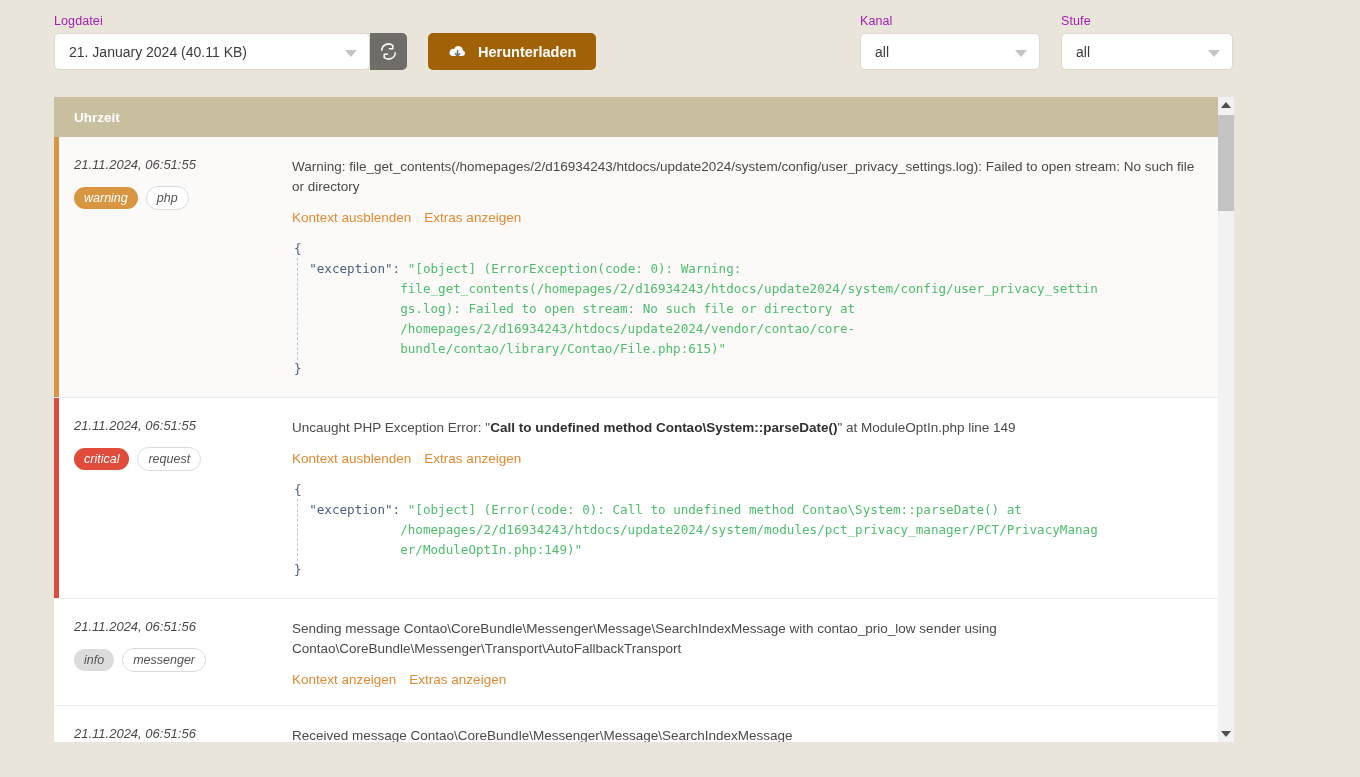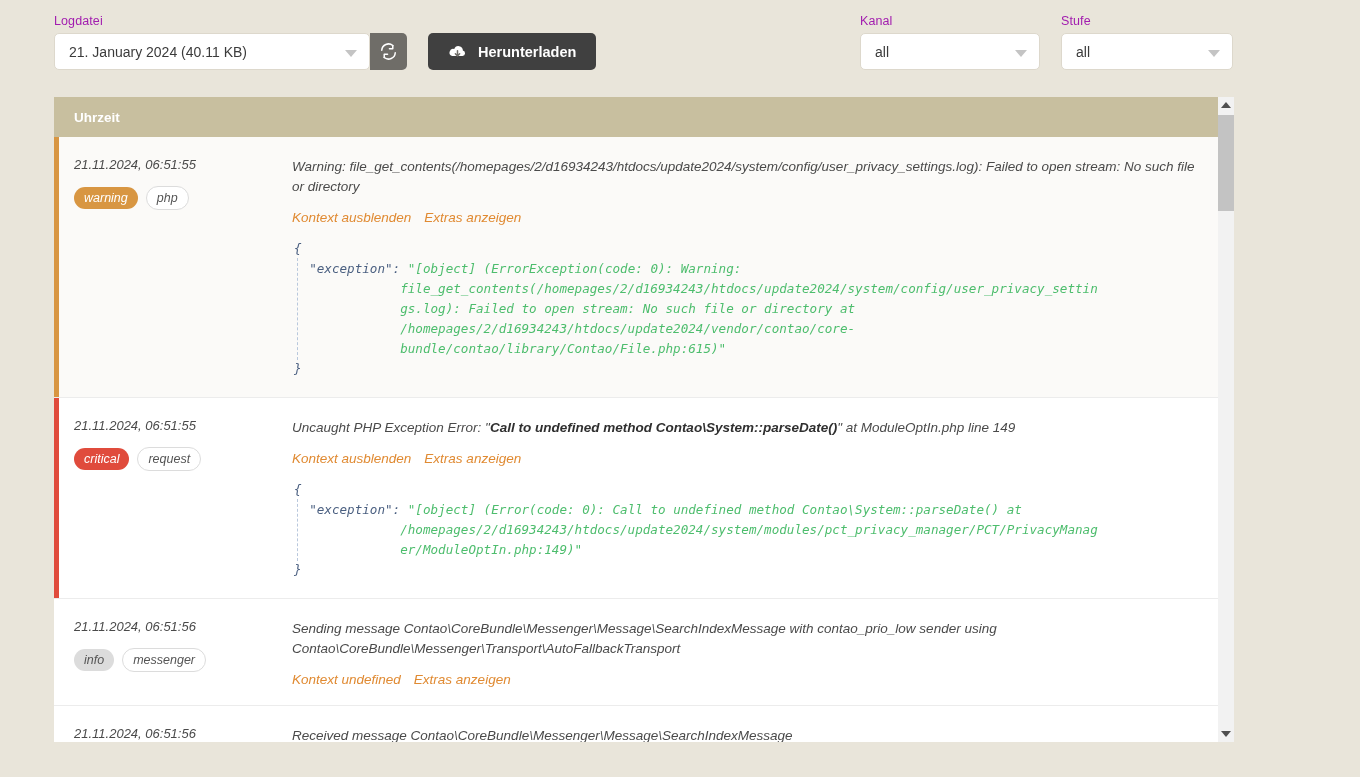--- a/index.html
+++ b/index.html
@@ -52,21 +52,21 @@
   .icon-btn {
     background: #6f6d68;
     border: none;
     width: 37px; height: 37px;
     border-top-right-radius: 5px; border-bottom-right-radius: 5px;
     display: inline-flex; align-items: center; justify-content: center;
     vertical-align: top; cursor: pointer; padding: 0;
     margin-left: 0;
   }
   .btn-primary {
-    background: #404040;
+    background: #a16207;
     border: none; border-radius: 5px;
     height: 37px;
     color: #fff; font-size: 14.5px; font-weight: bold;
     display: inline-flex; align-items: center; gap: 11px;
     padding: 0 20px; cursor: pointer;
     vertical-align: top;
     margin-left: 21px;
   }
   .row-inline { display: flex; align-items: flex-start; }
 
@@ -120,21 +120,21 @@
   .badge-level { color: #fff; font-weight: normal; }
   .badge-level.warning  { background: #d89642; }
   .badge-level.critical { background: #e04b3c; }
   .badge-level.info     { background: #dcdcdc; color: #555; }
   .badge-channel {
     background: #fff; border: 1px solid #dcdcdc; color: #555;
     padding: 3px 10px;
   }
 
   .col-msg {
-    flex: 1; padding-right: 24px; min-width: 0; font-style: italic;
+    flex: 1; padding-right: 24px; min-width: 0;
   }
   .msg-text {
     font-size: 13.5px; color: #4a4a4a; line-height: 20px;
   }
   .msg-text b { color: #2f2f2f; font-weight: bold; }
   .actions { margin-top: 13px; display: flex; gap: 13px; }
   .action-link {
     font-size: 13.5px; color: #e08a32; text-decoration: none; cursor: pointer;
   }
   .code-block {
@@ -285,21 +285,21 @@
           <div class="col-time">
             <div class="timestamp">21.11.2024, 06:51:56</div>
             <div class="badges">
               <span class="badge badge-level info">info</span>
               <span class="badge badge-channel">messenger</span>
             </div>
           </div>
           <div class="col-msg">
             <div class="msg-text">Sending message Contao\CoreBundle\Messenger\Message\SearchIndexMessage with contao_prio_low sender using Contao\CoreBundle\Messenger\Transport\AutoFallbackTransport</div>
             <div class="actions">
-              <span class="action-link">Kontext undefined</span>
+              <span class="action-link">Kontext anzeigen</span>
               <span class="action-link">Extras anzeigen</span>
             </div>
           </div>
         </div>
         <div class="log-row">
           <div class="col-time">
             <div class="timestamp">21.11.2024, 06:51:56</div>
           </div>
           <div class="col-msg">
             <div class="msg-text">Received message Contao\CoreBundle\Messenger\Message\SearchIndexMessage</div>

